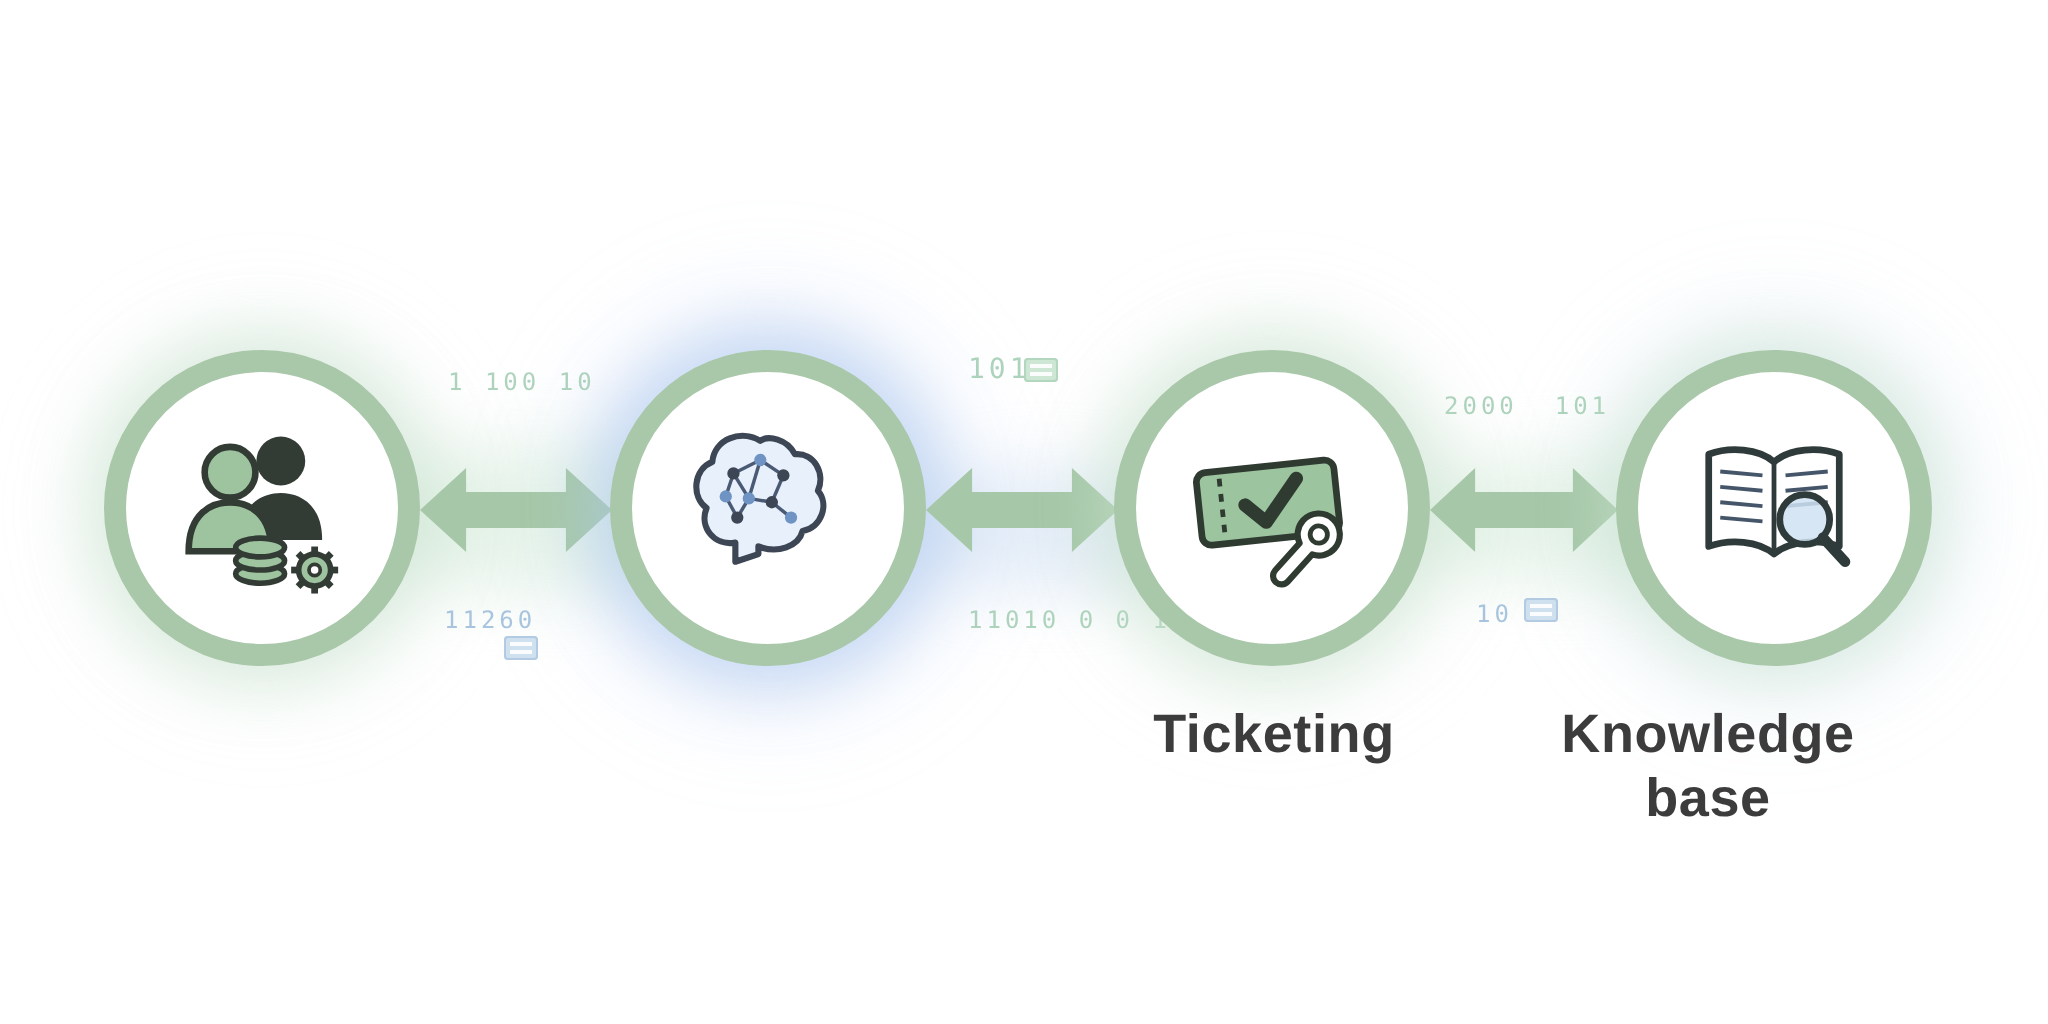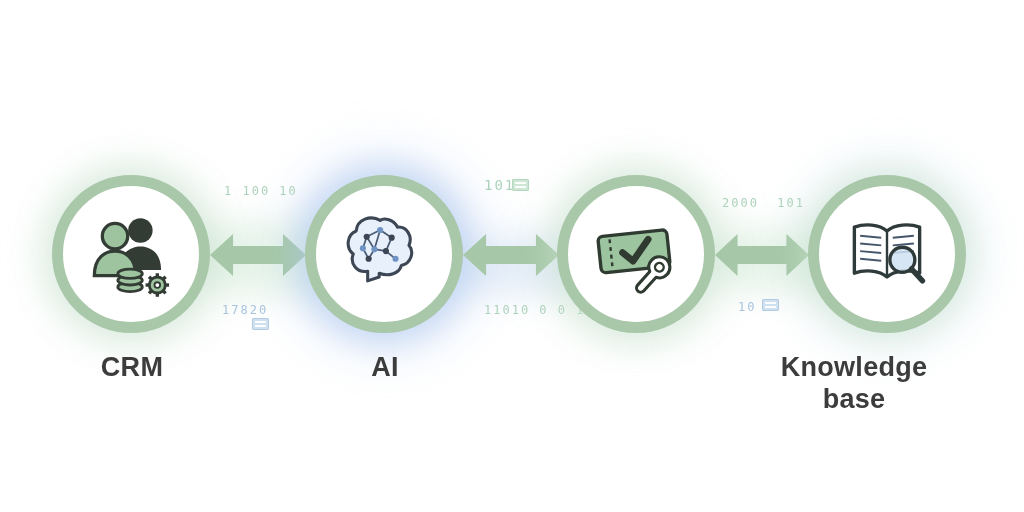--- a/index.html
+++ b/index.html
@@ -51,21 +51,21 @@
               background:radial-gradient(circle, rgba(168,196,240,.55), rgba(168,196,240,0) 70%);"></div>
   <div class="glow" style="left:524px; top:142px; width:226px; height:226px;
               background:radial-gradient(circle, rgba(186,219,193,.55), rgba(186,219,193,0) 70%);"></div>
   <div class="glow" style="left:770px; top:135px; width:236px; height:236px;
               background:radial-gradient(circle, rgba(174,208,224,.5), rgba(174,208,224,0) 70%);"></div>
   <div class="wave" style="left:175px; top:222px; width:190px; height:74px; background:#c9e6d0;"></div>
   <div class="wave" style="left:440px; top:234px; width:170px; height:62px; background:#c6d9ef;"></div>
   <div class="wave" style="left:692px; top:228px; width:180px; height:64px; background:#c9e6d0;"></div>
 
   <span class="bin" style="left:224px; top:184px;">1 100 10</span>
-  <span class="bin blue" style="left:222px; top:303px;">17820</span>
+  <span class="bin blue" style="left:222px; top:303px;">11260</span>
   <span class="bin big" style="left:484px; top:177px;text-align:center;">101</span>
   <span class="bin" style="left:484px; top:303px;">11010 0 0 1</span>
   <span class="bin" style="left:722px; top:196px;">2000  101</span>
   <span class="bin blue" style="left:738px; top:300px;">10 1</span>
   <div class="chip" style="left:512px; top:179px;"></div>
   <div class="chip blue" style="left:762px; top:299px;"></div>
   <div class="chip blue" style="left:252px; top:318px;"></div>
 
   <div class="node-circle" style="left:52px; top:175px;">
     <svg viewBox="0 0 100 100" width="94" height="94">
@@ -174,17 +174,16 @@
           <line x1="56" y1="49" x2="78" y2="47"></line>
         </g>
       </g>
       <g>
         <circle cx="66" cy="56" r="13" fill="#cfe2f3" fill-opacity="0.85" stroke="#2f3a3a" stroke-width="3.5"></circle>
         <line x1="75.5" y1="65.5" x2="87" y2="78" stroke="#2f3a3a" stroke-width="5.5" stroke-linecap="round"></line>
       </g>
     </svg>
   </div>
 
-  <div class="node-label" style="left:37px;">CRM</div>
-  <div class="node-label" style="left:290px;">AI</div>
+  <div class="node-label" style="left:542px;">Ticketing</div>
   <div class="node-label" style="left:764px; width:180px;">Knowledge base</div>
 
 </div>
 
 </body></html>

